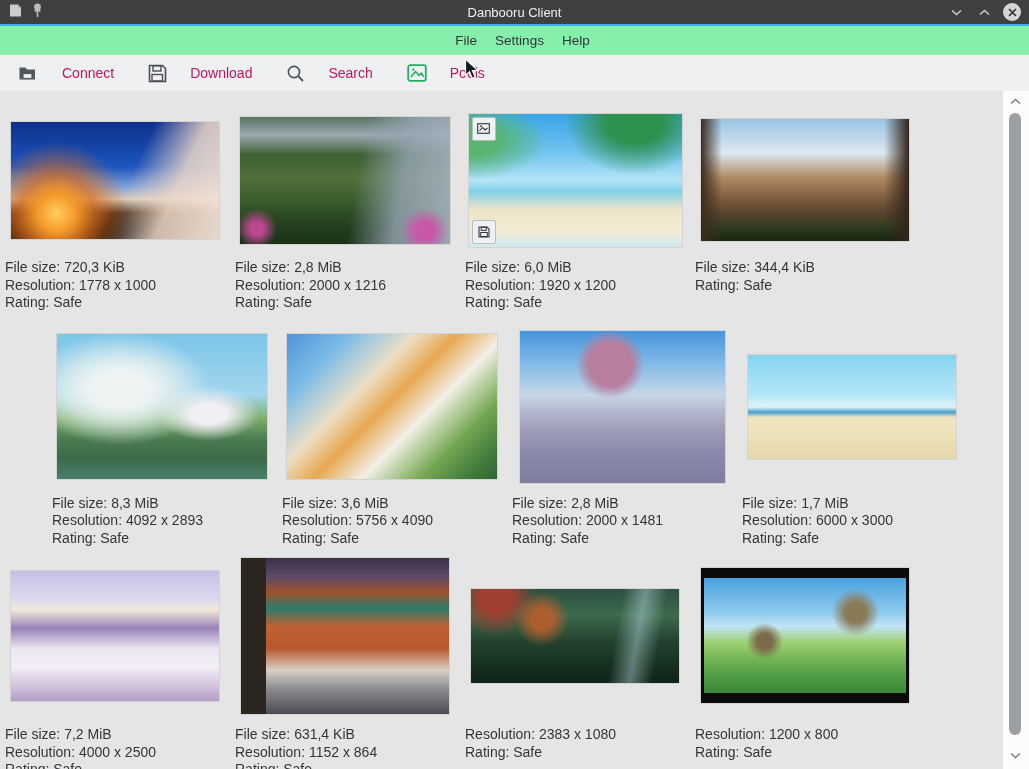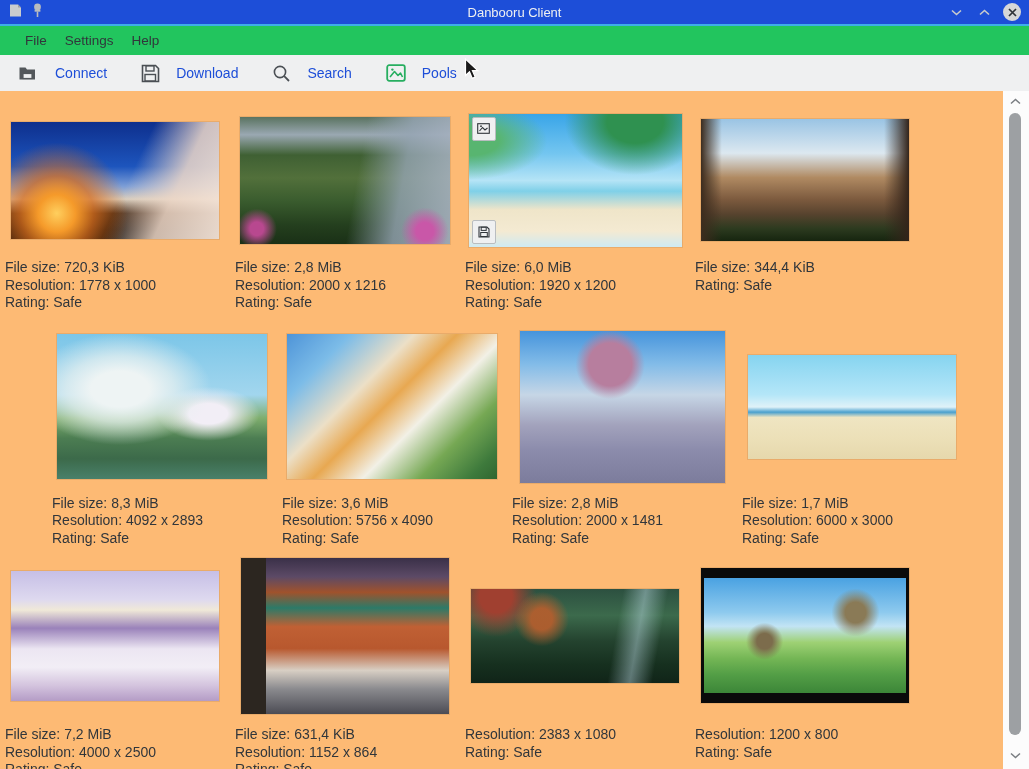--- a/index.html
+++ b/index.html
@@ -1,42 +1,42 @@
 <!DOCTYPE html>
 <html><head>
 <meta charset="utf-8">
 <style>
   html,body{margin:0;padding:0;}
   #window{position:relative;width:1029px;height:769px;overflow:hidden;
     font-family:"Liberation Sans",sans-serif;background:#fcfcfc;}
 
   
-  .titlebar{position:absolute;top:0;left:0;right:0;height:24px;background:#1d4ed8;
+  .titlebar{position:absolute;top:0;left:0;right:0;height:24px;background:#404040;
     display:flex;align-items:center;border-bottom:2px solid #3daee9;gap:36px;}
   .tb-left{display:flex;align-items:center;gap:9px;padding-left:8px;}
   .tb-title{position:absolute;left:0;right:0;text-align:center;color:#eff0f1;
     font-size:13px;pointer-events:none;}
   .tb-right{margin-left:auto;display:flex;align-items:center;gap:10px;padding-right:8px;}
   .tb-btn{display:flex;align-items:center;justify-content:center;width:18px;height:18px;}
   .close-circle{width:18px;height:18px;border-radius:50%;background:#d6d7d8;
     display:flex;align-items:center;justify-content:center;}
 
   
-  .menubar{position:absolute;top:26px;left:0;right:0;height:29px;background:#22c55e;
-    display:flex;align-items:center;padding-left:16px;}
+  .menubar{position:absolute;top:26px;left:0;right:0;height:29px;background:#86efac;
+    display:flex;align-items:center;padding-left:16px;justify-content:center;}
   .menu-item{padding:4px 9px;font-size:13.5px;color:#31363b;}
 
   
   .toolbar{position:absolute;top:55px;left:0;right:0;height:36px;background:#eff0f1;
     display:flex;align-items:center;padding-left:12px;gap:22px;}
-  .tool-btn{display:flex;align-items:center;gap:16px;padding:4px 6px;font-size:14px;color:#1d4ed8;}
+  .tool-btn{display:flex;align-items:center;gap:23px;padding:4px 6px;font-size:14px;color:#be185d;}
   .tool-btn svg{display:block;}
 
   
-  .content{position:absolute;top:91px;left:0;width:1003px;bottom:0;background:#fdba74;overflow:hidden;}
+  .content{position:absolute;top:91px;left:0;width:1003px;bottom:0;background:#e5e5e5;overflow:hidden;}
   .row{display:grid;grid-template-columns:repeat(4,230px);}
   .row1{margin-top:22px;} .row2{margin-top:19px;margin-left:47px;} .row3{margin-top:10px;}
   .row1 .thumb-area{height:134px;} .row2 .thumb-area{height:152px;} .row3 .thumb-area{height:157px;}
   .thumb-area{display:flex;align-items:center;justify-content:center;}
   .thumb{position:relative;box-shadow:0 0 0 1px rgba(0,0,0,.08);}
   .meta{margin-top:12px;padding-left:5px;font-size:14px;color:#31363b;line-height:17.5px;white-space:nowrap;}
 
   .overlay-btn{position:absolute;left:3px;width:22px;height:22px;background:#eff0f1;
     border:1px solid #b9bdc0;border-radius:2px;display:flex;align-items:center;justify-content:center;}
   .ov-top{top:3px;} .ov-bottom{bottom:3px;}

